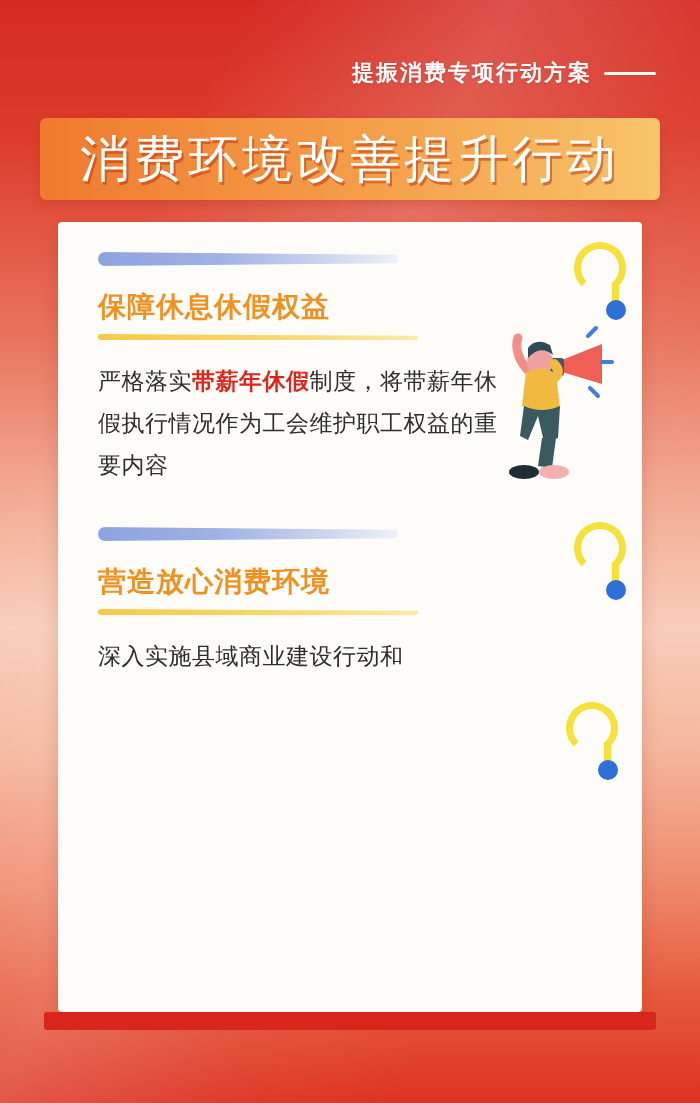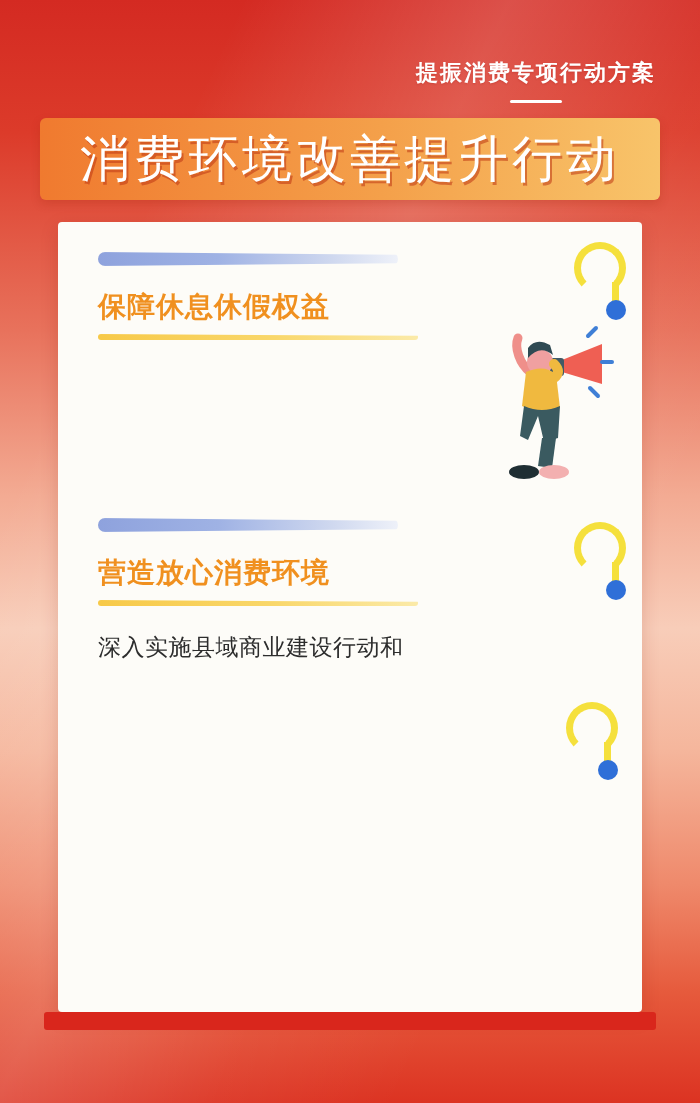--- a/index.html
+++ b/index.html
@@ -32,21 +32,20 @@
   }
 
   
   .kicker {
     position: absolute;
     top: 58px;
     right: 44px;
     display: flex;
     align-items: center;
     gap: 12px;
-    flex-direction: column;
   }
   .kicker-text {
     font-size: 22px;
     font-weight: bold;
     color: #ffffff;
     letter-spacing: 2px;
     text-shadow: 0 1px 2px rgba(150,20,10,0.25);
   }
   .kicker-rule {
     width: 52px;
@@ -96,21 +95,21 @@
     left: 44px;
     width: 612px;
     height: 18px;
     background: #d9261c;
     border-radius: 3px;
   }
 
   
   .section { position: absolute; left: 40px; width: 500px; }
   .sec1 { top: 30px; }
-  .sec2 { top: 296px; }
+  .sec2 { top: 305px; }
   .sec3 { top: 510px; }
 
   .ribbon {
     width: 300px;
     height: 14px;
     background: linear-gradient(to right, #8ea2dd 0%, #9fb2e4 40%, #cfd8ef 78%, #eef1f9 100%);
     border-radius: 7px 7px 7px 7px;
     clip-path: polygon(0 0, 100% 20%, 100% 80%, 0 100%);
   }
 
@@ -185,20 +184,21 @@
 
 <div class="title-band"></div>
 <div class="title-text">消费环境改善提升行动</div>
 
 <div class="card">
 
   <div class="section sec1">
     <div class="ribbon"></div>
     <div class="sec-heading">保障休息休假权益</div>
     <div class="underline"></div>
+    <div class="body-text narrow"><span>严格落实</span><span class="hl">带薪年休假</span><span>制度，将带薪年休假执行情况作为工会维护职工权益的重要内容</span></div>
   </div>
 
   <div class="section sec2">
     <div class="ribbon"></div>
     <div class="sec-heading">营造放心消费环境</div>
     <div class="underline"></div>
     <div class="body-text">深入实施县域商业建设行动和</div>
   </div>
 
 

